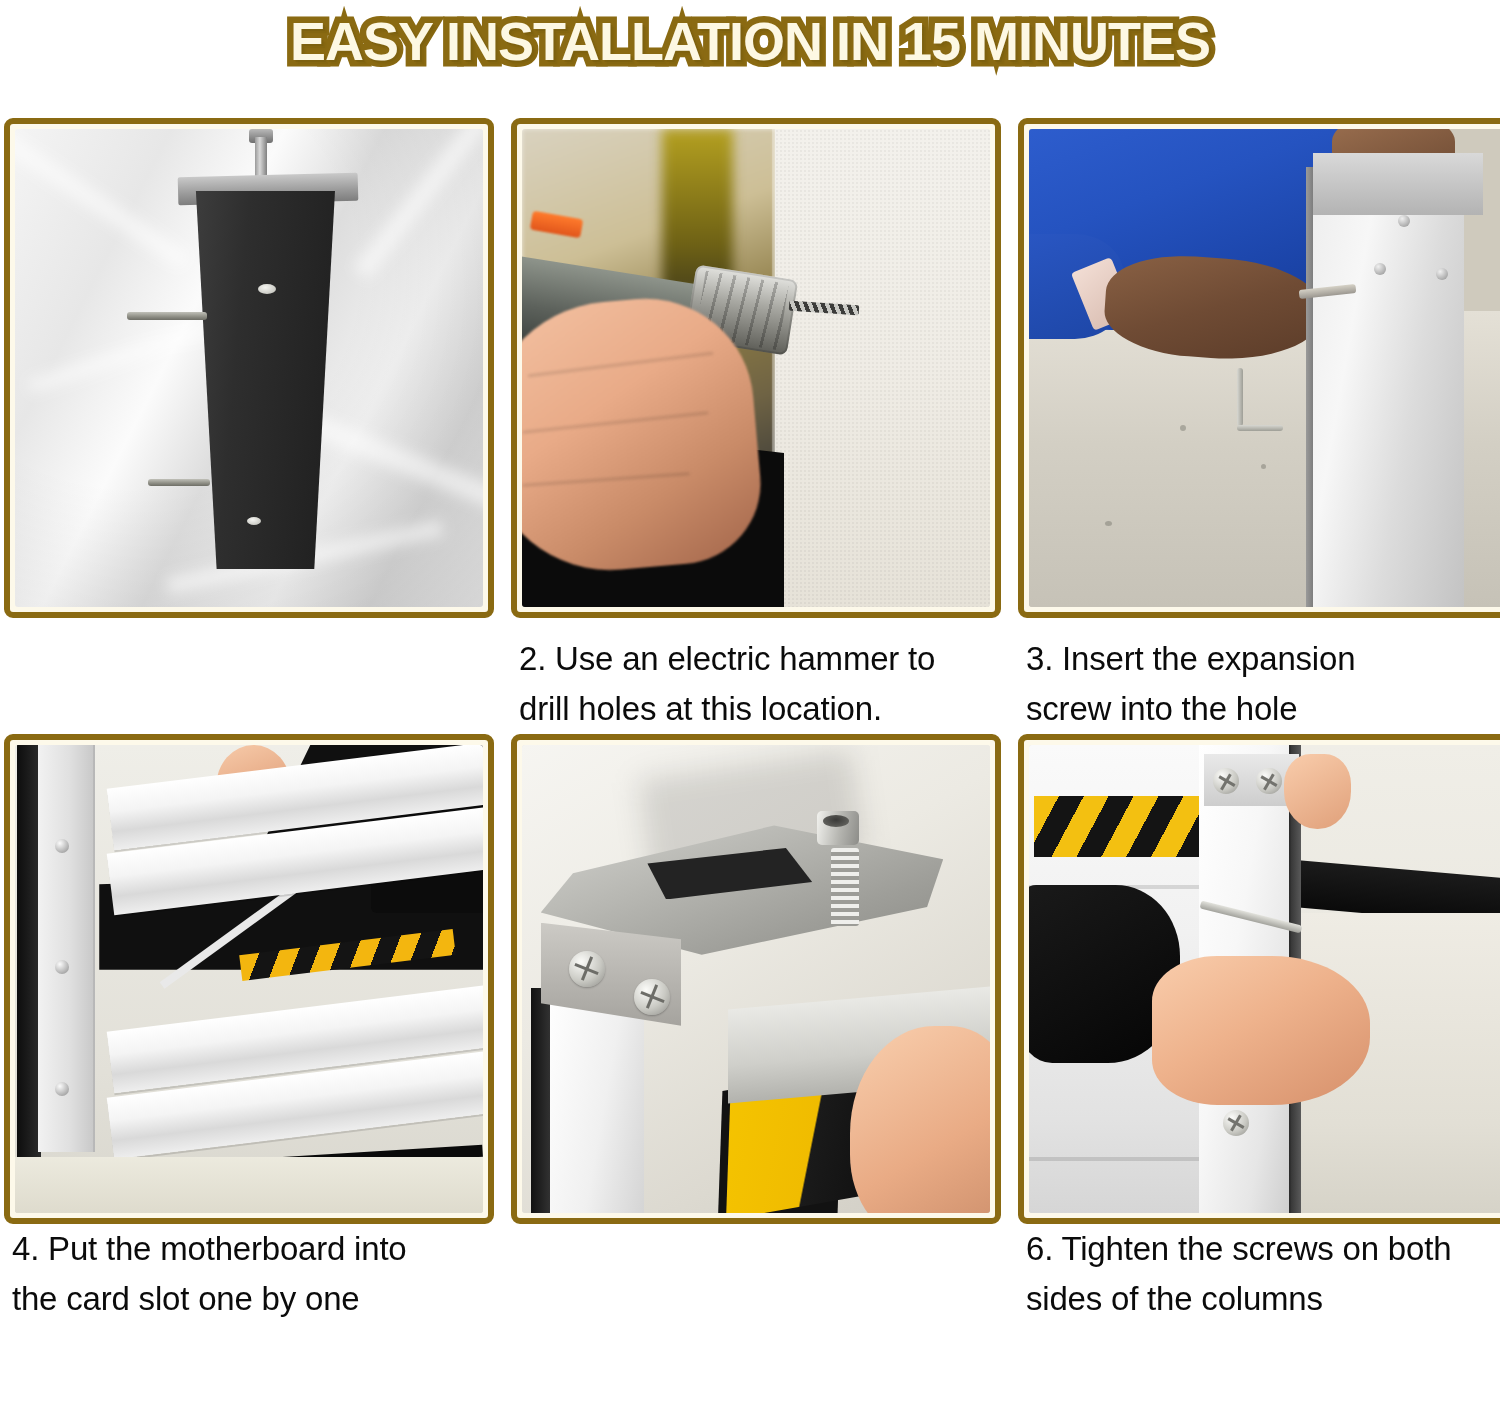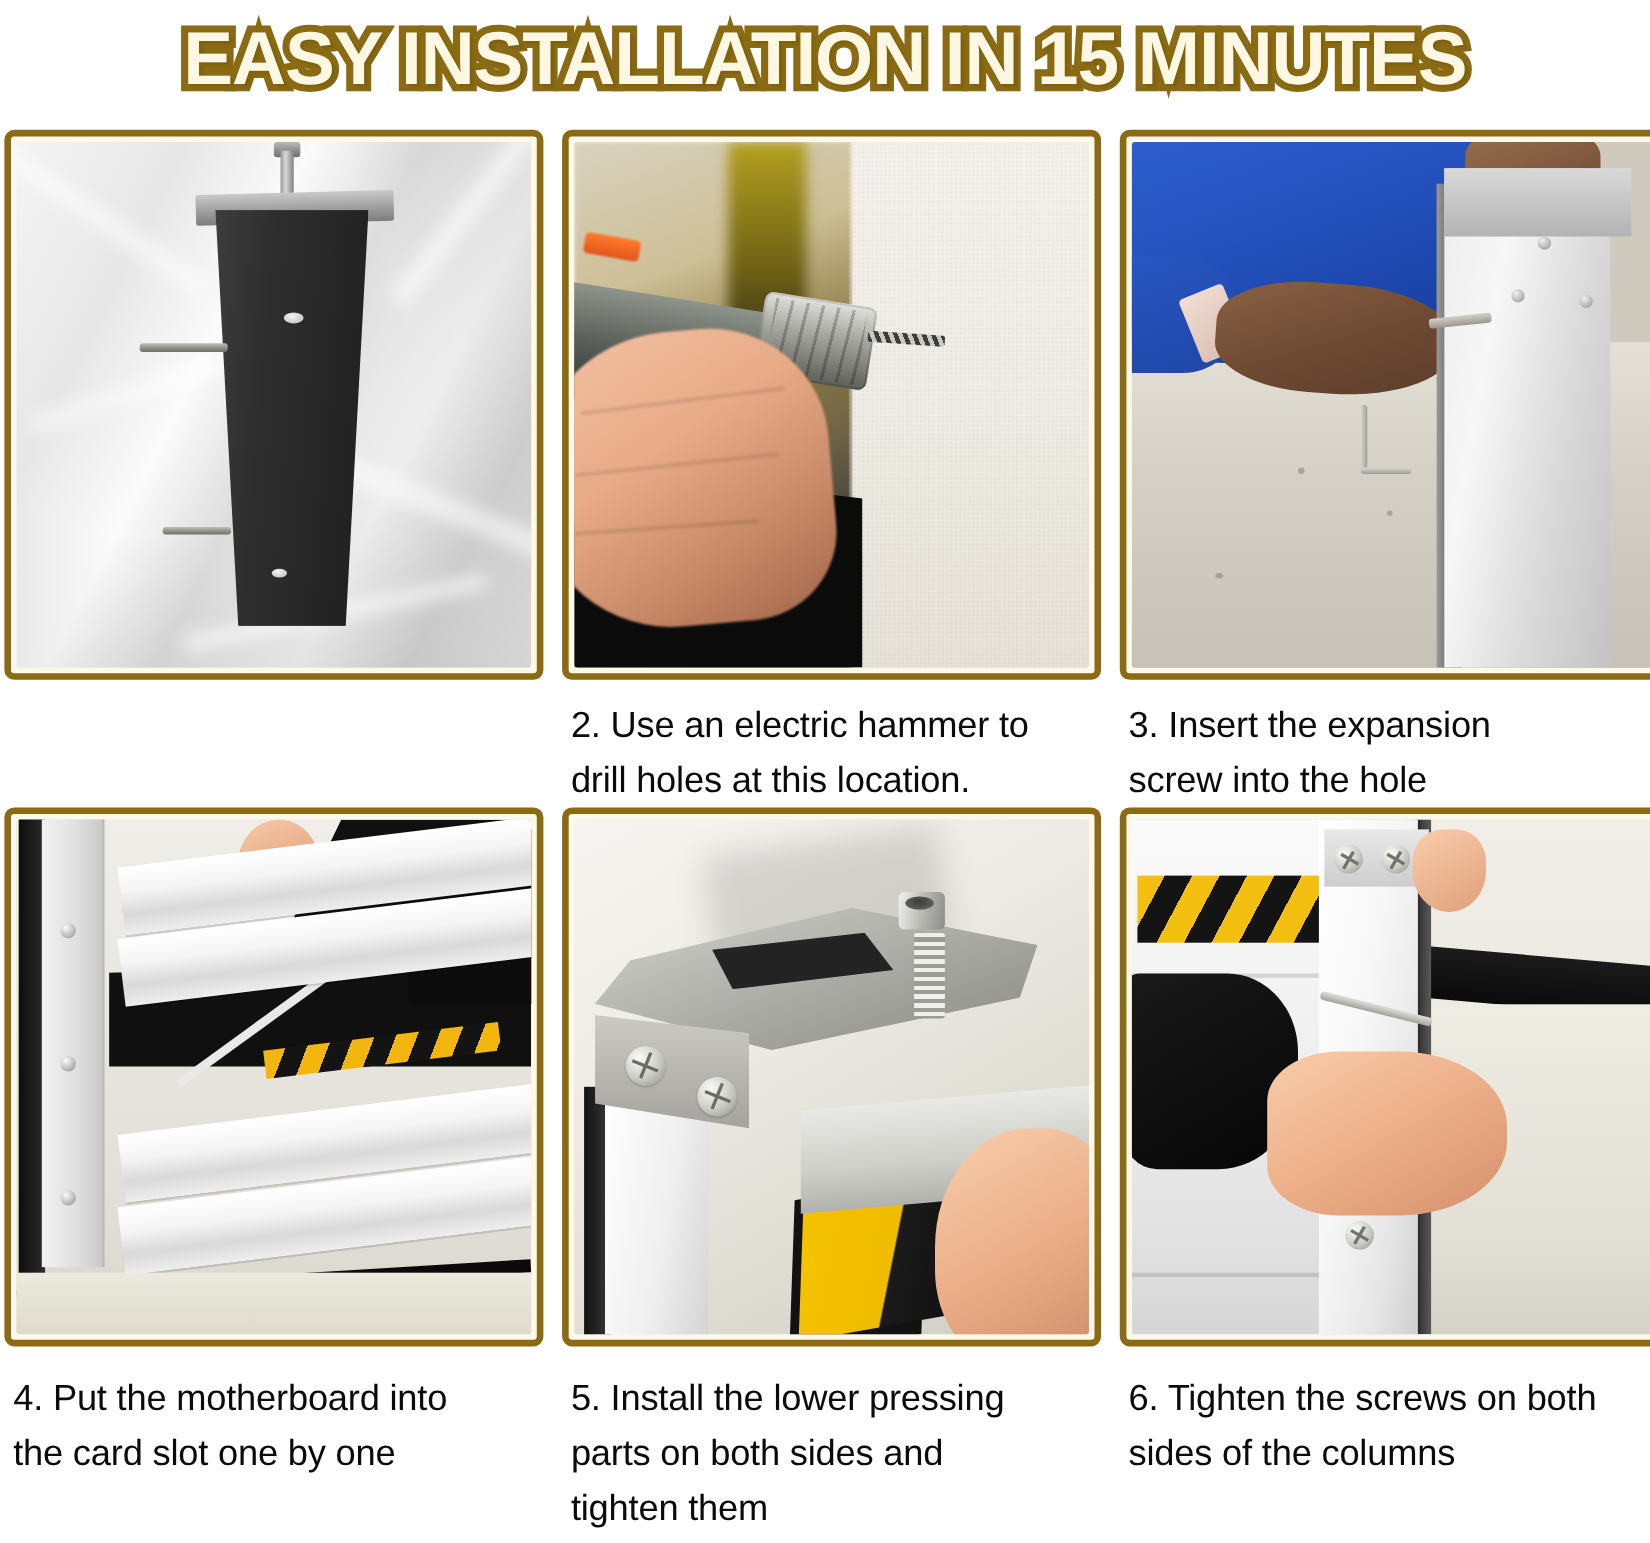--- a/index.html
+++ b/index.html
@@ -20,32 +20,31 @@
     height: 118px;
     display: flex;
     align-items: flex-start;
     justify-content: center;
     padding-top: 2px;
     box-sizing: border-box;
   }
   .title-text {
     font-family: "Liberation Sans Narrow", "Liberation Sans", sans-serif;
     font-weight: bold;
-    font-size: 68px;
+    font-size: 54px;
     line-height: 78px;
     letter-spacing: -1px;
     color: #fdf8e3;
     -webkit-text-stroke: 13px #8a6a12;
     paint-order: stroke fill;
     text-shadow:
       2px 2px 0 rgba(120,92,14,0.55),
       4px 4px 1px rgba(120,92,14,0.30);
     white-space: nowrap;
     transform: scaleX(1.0);
-    margin-top: 12px;
   }
 
   
   .grid {
     display: grid;
     grid-template-columns: 490px 490px 495px;
     column-gap: 17px;
     row-gap: 0px;
     padding: 0 4px;
     box-sizing: border-box;
@@ -76,21 +75,21 @@
 
   .caption {
     font-size: 33px;
     line-height: 50px;
     color: #0b0b0b;
     font-weight: 500;
     padding: 16px 6px 0 8px;
     letter-spacing: -0.2px;
     white-space: pre-line;
   }
-  .caption.row2 { padding-top: 22px; }
+  .caption.row2 { padding-top: 0; }
 
   
   .p1 { background:
       linear-gradient(117deg, #f4f4f4 0%, #e7e7e7 22%, #fbfbfb 38%, #dddddd 52%, #f2f2f2 70%, #d8d8d8 84%, #eeeeee 100%);
   }
   .p1 .cloth-fold { position:absolute; background: rgba(255,255,255,0.55); filter: blur(7px); }
   .p1 .f1 { left:-40px; top:60px; width:230px; height:18px; transform: rotate(34deg); }
   .p1 .f2 { left:10px; top:220px; width:200px; height:14px; transform: rotate(-18deg); }
   .p1 .f3 { left:300px; top:40px; width:240px; height:20px; transform: rotate(-52deg); }
   .p1 .f4 { left:260px; top:330px; width:300px; height:22px; transform: rotate(22deg); }
@@ -602,23 +601,20 @@
         <div class="bracket-top"></div>
         <div class="bracket-hole"></div>
         <div class="bracket-face"></div>
         <div class="bolt-shaft"></div>
         <div class="bolt-head"></div>
         <div class="bolt-hole"></div>
         <div class="screw" style="left:10%;top:44%;"></div>
         <div class="screw" style="left:24%;top:50%;"></div>
       </div>
     </div>
-    <div class="caption row2">5. Install the lower pressing
-parts on both sides and
-tighten them</div>
   </div>
 
   <div class="cell">
     <div class="photo-frame row2">
       <div class="photo p6">
         <div class="wall6"></div>
         <div class="baseboard"></div>
         <div class="floor6"></div>
         <div class="cabinet"></div>
         <div class="cab-line" style="top:30%;"></div>

